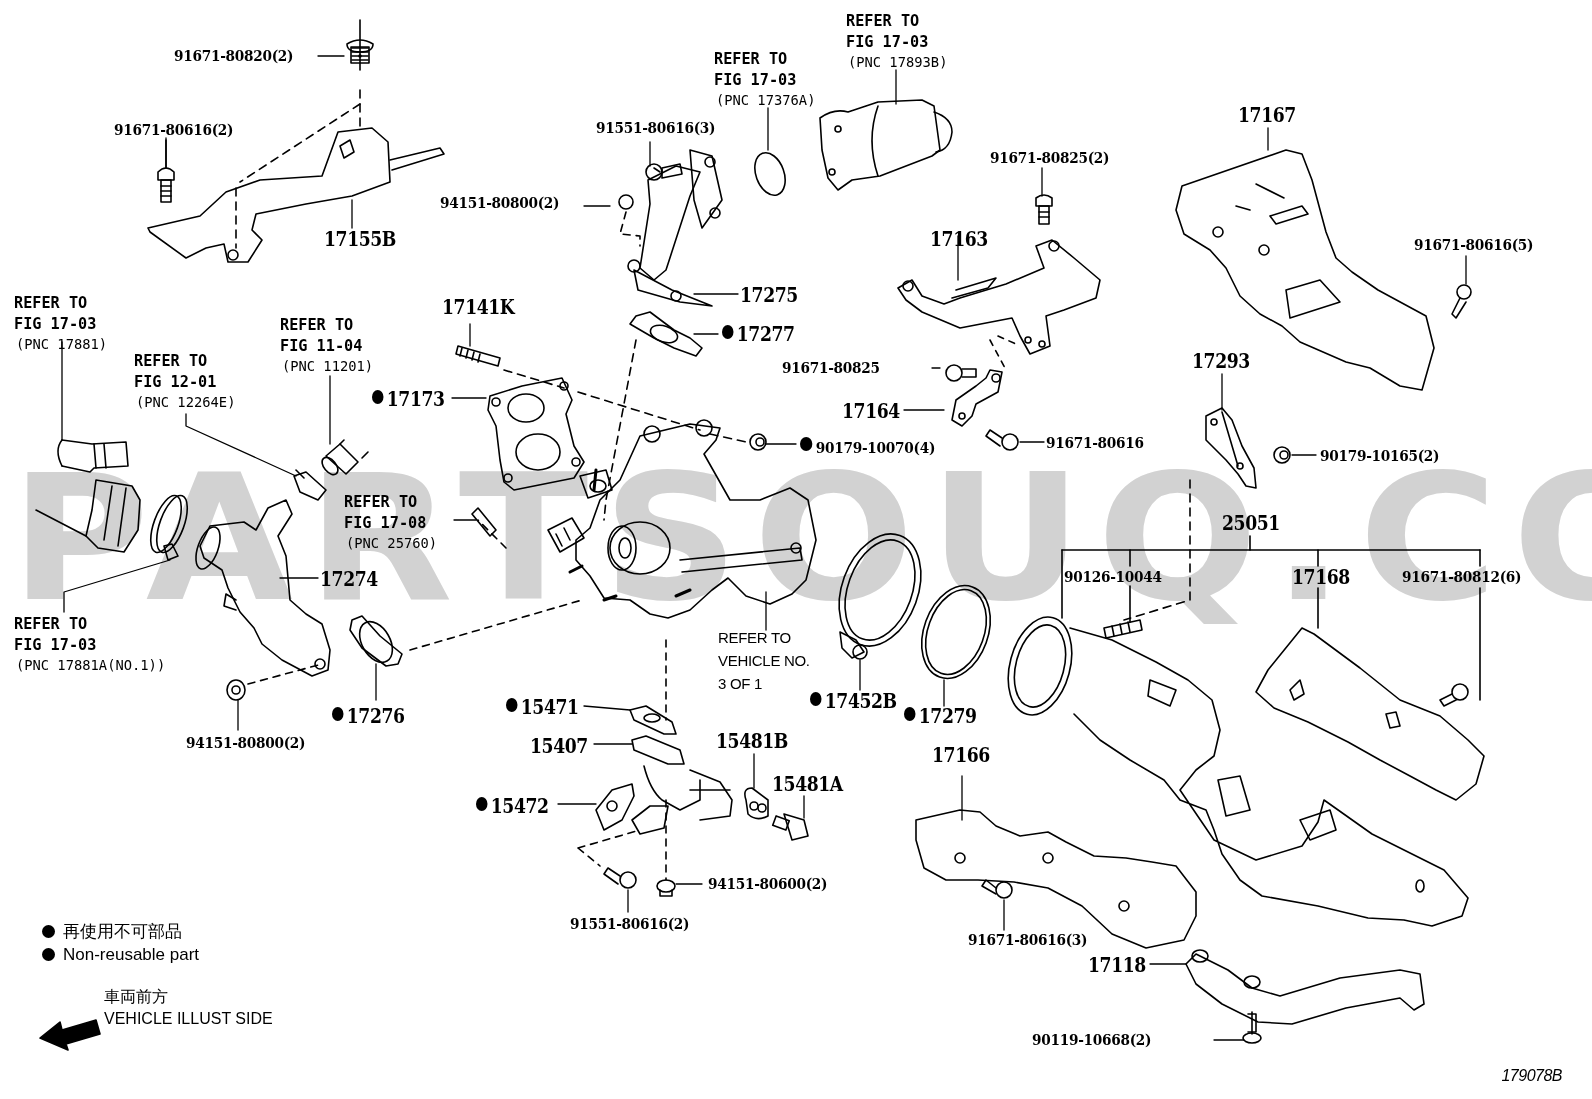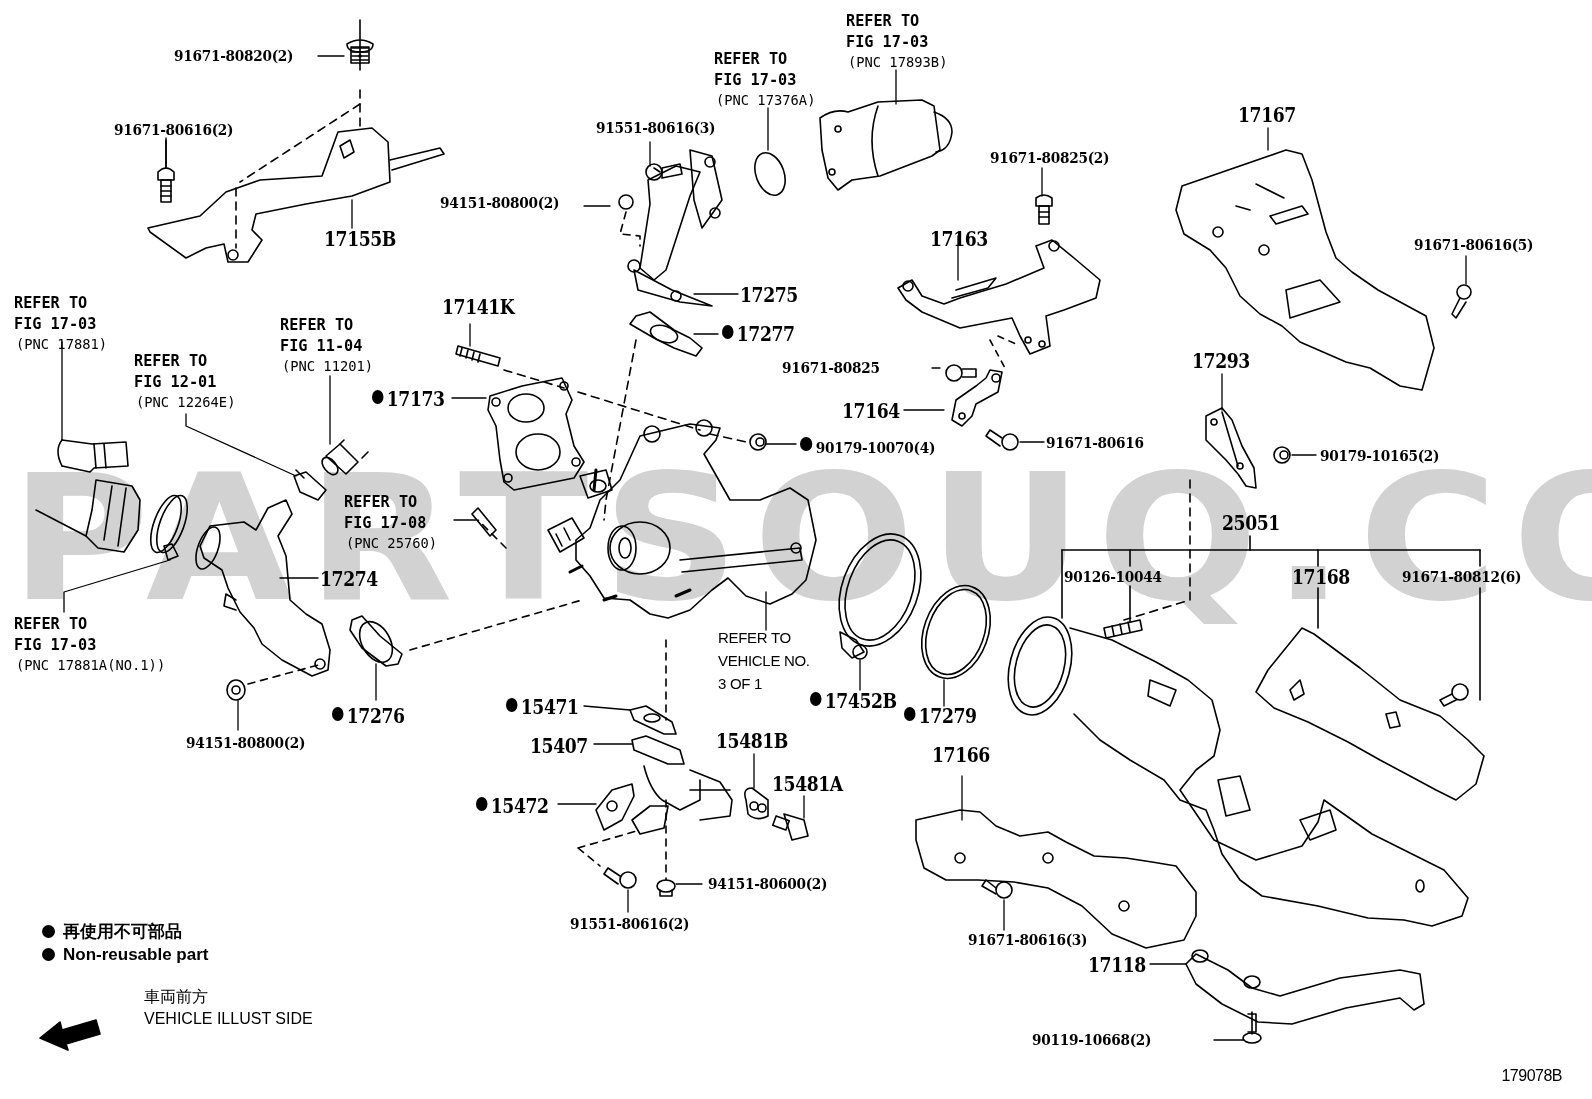--- a/index.html
+++ b/index.html
@@ -6,24 +6,24 @@
   body { width: 1592px; height: 1099px; position: relative; overflow: hidden; font-family: "DejaVu Serif", serif; color: #000; }
   #stage { position: absolute; left: 0; top: 0; width: 1592px; height: 1099px; }
   .wm { position: absolute; left: 10px; top: 452px; font-family: "DejaVu Sans", sans-serif; font-weight: bold; font-size: 190px; letter-spacing: 14px; color: #d2d2d2; line-height: 1; white-space: nowrap; transform: scaleY(0.92); transform-origin: top left; }
   svg.lines { position: absolute; left: 0; top: 0; }
   .lbl { position: absolute; white-space: nowrap; font-family: "DejaVu Serif", serif; font-weight: bold; font-size: 15.5px; line-height: 1; letter-spacing: -0.3px; transform: scaleX(0.88); transform-origin: left top; }
   .pn { font-size: 21px; letter-spacing: -0.5px; transform: scaleX(0.82); }
   .ref { font-family: "DejaVu Sans Mono", monospace; font-weight: bold; font-size: 16px; line-height: 21px; letter-spacing: 0; transform: scaleX(0.95); }
   .ref .pnc { font-weight: normal; font-size: 14.5px; display: block; padding-left: 2px; }
   .ill { font-family: "Liberation Sans", sans-serif; font-weight: normal; font-size: 15px; line-height: 23px; transform: none; }
   .dot { display: inline-block; width: 14px; height: 14px; border-radius: 50%; background: #000; margin-right: 4px; vertical-align: 2px; }
-  .legend { position: absolute; font-family: "Liberation Sans", sans-serif; font-size: 17px; line-height: 23px; white-space: nowrap; font-weight: bold; }
+  .legend { position: absolute; font-family: "Liberation Sans", sans-serif; font-size: 17px; line-height: 23px; white-space: nowrap; }
   .legend .dot { width: 13px; height: 13px; margin-right: 8px; vertical-align: -1px; }
   .front { position: absolute; font-family: "Liberation Sans", sans-serif; font-size: 16px; line-height: 22px; white-space: nowrap; }
-  .figid { position: absolute; right: 30px; bottom: 14px; font-family: "Liberation Sans", sans-serif; font-size: 16px; letter-spacing: -0.5px; }
+  .figid { position: absolute; right: 30px; bottom: 14px; font-family: "Liberation Sans", sans-serif; font-size: 16px; letter-spacing: -0.5px; font-style: italic; }
 </style>
 </head>
 <body>
 
 <div id="stage">
 
   <div class="wm">PARTSOUQ.COM</div>
 
   <svg class="lines" width="1592" height="1099" viewBox="0 0 1592 1099" fill="none" stroke="#000" stroke-width="1.6" stroke-linejoin="round" stroke-linecap="round">
 
@@ -454,19 +454,19 @@
   <div class="lbl" style="left:708px;top:876px;">94151-80600(2)</div>
   <div class="lbl" style="left:570px;top:916px;">91551-80616(2)</div>
   <div class="lbl" style="left:968px;top:932px;">91671-80616(3)</div>
   <div class="lbl" style="left:1032px;top:1032px;">90119-10668(2)</div>
 
   <div class="legend" style="left:42px;top:920px;">
     <div><span class="dot"></span><span>再使用不可部品</span></div>
     <div><span class="dot"></span><span>Non-reusable part</span></div>
   </div>
 
-  <div class="front" style="left:104px;top:986px;margin-left:40px;">
+  <div class="front" style="left:104px;top:986px;">
     <div>車両前方</div>
     <div>VEHICLE ILLUST SIDE</div>
   </div>
 
   <div class="figid">179078B</div>
 </div>
 
 </body></html>

